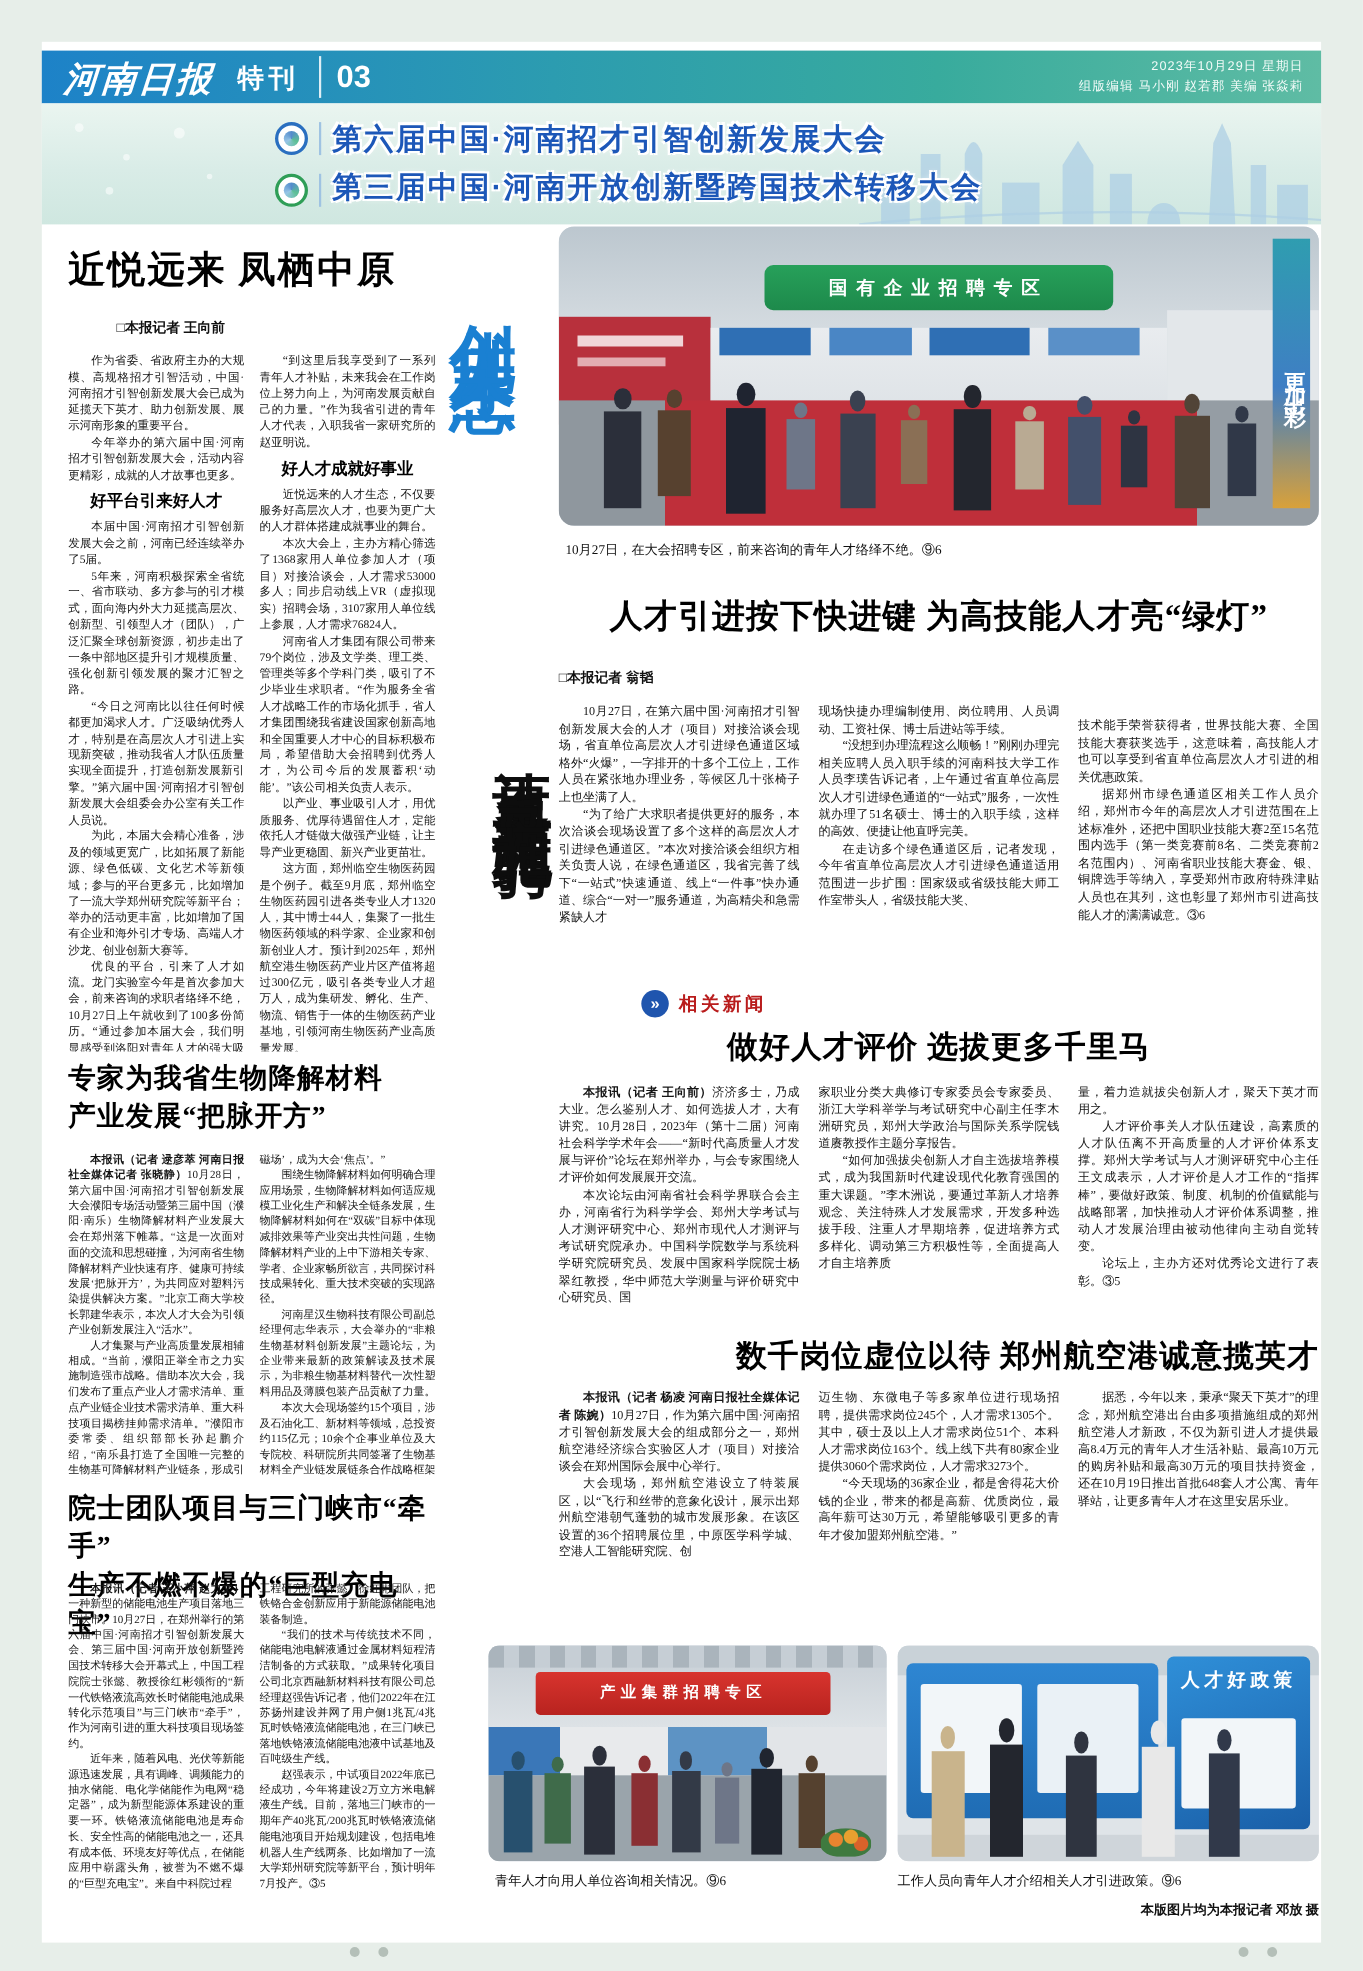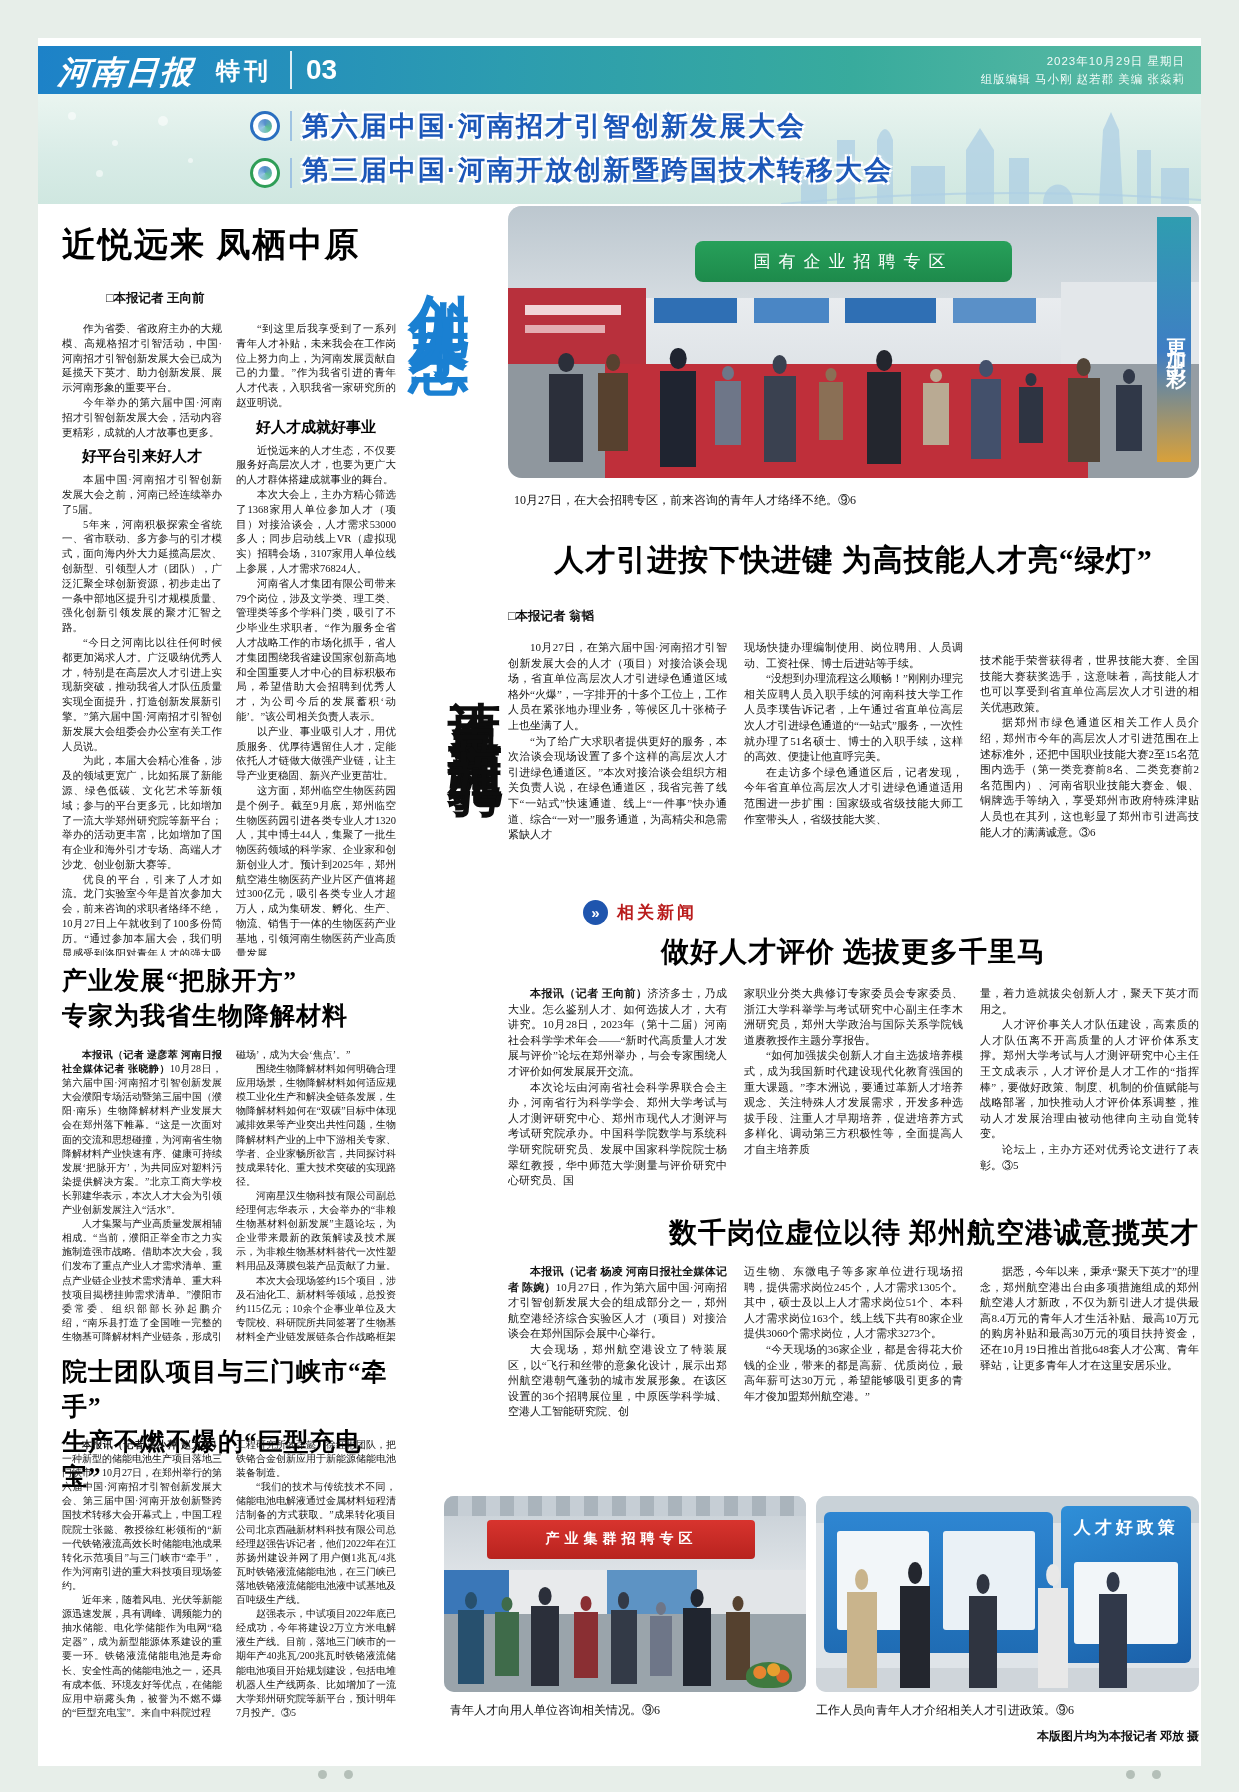--- a/index.html
+++ b/index.html
@@ -139,22 +139,22 @@
     <p>近悦远来的人才生态，不仅要服务好高层次人才，也要为更广大的人才群体搭建成就事业的舞台。</p>
     <p>本次大会上，主办方精心筛选了1368家用人单位参加人才（项目）对接洽谈会，人才需求53000多人；同步启动线上VR（虚拟现实）招聘会场，3107家用人单位线上参展，人才需求76824人。</p>
     <p>河南省人才集团有限公司带来79个岗位，涉及文学类、理工类、管理类等多个学科门类，吸引了不少毕业生求职者。“作为服务全省人才战略工作的市场化抓手，省人才集团围绕我省建设国家创新高地和全国重要人才中心的目标积极布局，希望借助大会招聘到优秀人才，为公司今后的发展蓄积‘动能’。”该公司相关负责人表示。</p>
     <p>以产业、事业吸引人才，用优质服务、优厚待遇留住人才，定能依托人才链做大做强产业链，让主导产业更稳固、新兴产业更苗壮。</p>
     <p>这方面，郑州临空生物医药园是个例子。截至9月底，郑州临空生物医药园引进各类专业人才1320人，其中博士44人，集聚了一批生物医药领域的科学家、企业家和创新创业人才。预计到2025年，郑州航空港生物医药产业片区产值将超过300亿元，吸引各类专业人才超万人，成为集研发、孵化、生产、物流、销售于一体的生物医药产业基地，引领河南生物医药产业高质量发展。</p>
 
   </div>
 </div>
 
 <div class="abs headline" style="left:62px;top:963px;width:334px;font-size:25px;line-height:35px;letter-spacing:1px;">
+  <div>专家为我省生物降解材料</div>
   <div>产业发展“把脉开方”</div>
-  <div>专家为我省生物降解材料</div>
 </div>
 <div class="abs body-cols" style="left:62px;top:1048px;width:334px;gap:14px;">
   <div class="bcol f100" style="width:160px;height:296px;">
     <p><b>本报讯（记者 逯彦萃 河南日报社全媒体记者 张晓静）</b><span>10月28日，第六届中国·河南招才引智创新发展大会濮阳专场活动暨第三届中国（濮阳·南乐）生物降解材料产业发展大会在郑州落下帷幕。“这是一次面对面的交流和思想碰撞，为河南省生物降解材料产业快速有序、健康可持续发展‘把脉开方’，为共同应对塑料污染提供解决方案。”北京工商大学校长郭建华表示，本次人才大会为引领产业创新发展注入“活水”。</span></p>
     <p>人才集聚与产业高质量发展相辅相成。“当前，濮阳正举全市之力实施制造强市战略。借助本次大会，我们发布了重点产业人才需求清单、重点产业链企业技术需求清单、重大科技项目揭榜挂帅需求清单。”濮阳市委常委、组织部部长孙起鹏介绍，“南乐县打造了全国唯一完整的生物基可降解材料产业链条，形成引才‘强</p>
   </div>
   <div class="bcol f100" style="width:160px;height:296px;">
     <p class="cont">磁场’，成为大会‘焦点’。”</p>
     <p>围绕生物降解材料如何明确合理应用场景，生物降解材料如何适应规模工业化生产和解决全链条发展，生物降解材料如何在“双碳”目标中体现减排效果等产业突出共性问题，生物降解材料产业的上中下游相关专家、学者、企业家畅所欲言，共同探讨科技成果转化、重大技术突破的实现路径。</p>
     <p>河南星汉生物科技有限公司副总经理何志华表示，大会举办的“非粮生物基材料创新发展”主题论坛，为企业带来最新的政策解读及技术展示，为非粮生物基材料替代一次性塑料用品及薄膜包装产品贡献了力量。</p>
@@ -188,21 +188,21 @@
     <div class="abs" style="left:2%;top:0;width:20%;height:30%;background:#2f6fb4;"></div>
     <div class="abs" style="left:26%;top:0;width:18%;height:30%;background:#4a86c5;"></div>
     <div class="abs" style="left:48%;top:0;width:22%;height:30%;background:#2f6fb4;"></div>
     <div class="abs" style="left:74%;top:0;width:20%;height:30%;background:#5a90c8;"></div>
   </div>
   <div class="abs" style="left:80%;top:28%;width:20%;height:40%;background:#e3e7ea;"></div>
   <div class="abs" style="left:0;bottom:0;width:100%;height:42%;
         background:linear-gradient(90deg,#8f979e 0 14%,#bf2f3a 14% 84%,#959da4 84%);"></div>
   <div class="abs" style="left:27%;top:13%;width:46%;height:15%;border-radius:8px;
         background:linear-gradient(180deg,#27a05a,#1d8a4b);display:flex;align-items:center;justify-content:center;">
-    <span style="color:#fff;font-weight:normal;font-size:17px;letter-spacing:8px;">国有企业招聘专区</span>
+    <span style="color:#fff;font-weight:bold;font-size:17px;letter-spacing:8px;">国有企业招聘专区</span>
   </div>
   <div class="abs vert" style="right:1.2%;top:4%;height:88%;width:34px;padding-top:6px;text-align:center;
         background:linear-gradient(180deg,#2f9db0,#3f7ec4 55%,#d9a13a);color:#fff;font-size:20px;letter-spacing:10px;font-weight:bold;">更加出彩</div>
 
   <div class="person" style="left:6%;bottom:6%;width:34px;height:88px;background:#2b2f3a;"></div>
   <div class="person" style="left:13%;bottom:10%;width:30px;height:78px;background:#57412f;"></div>
   <div class="person" style="left:22%;bottom:4%;width:36px;height:96px;background:#1f2430;"></div>
   <div class="person" style="left:30%;bottom:12%;width:26px;height:64px;background:#6e7688;"></div>
   <div class="person" style="left:37%;bottom:6%;width:32px;height:86px;background:#3a4150;"></div>
   <div class="person" style="left:45%;bottom:14%;width:24px;height:58px;background:#8a6f55;"></div>

